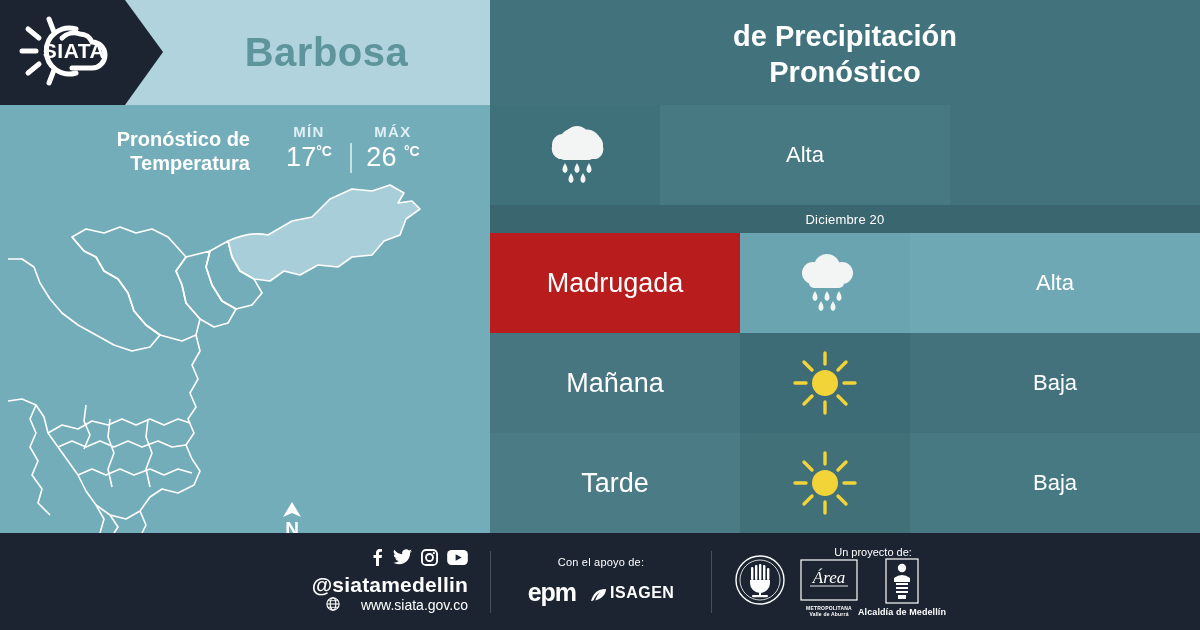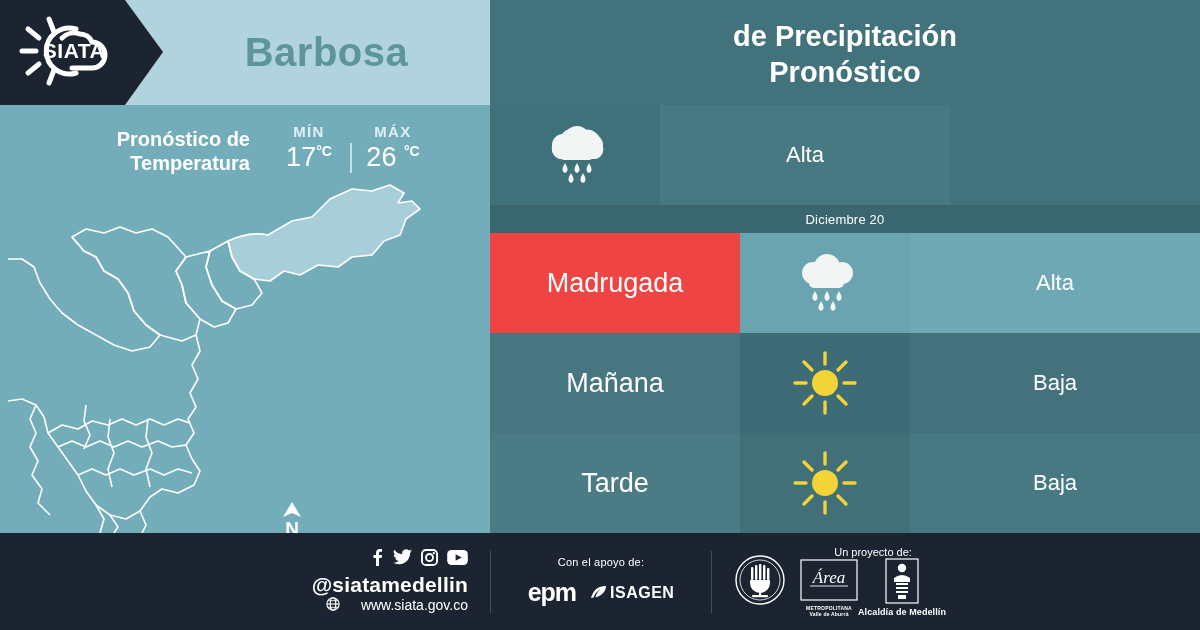--- a/index.html
+++ b/index.html
@@ -72,21 +72,21 @@
   }
   .f-period { width:250px; color:#ffffff; font-size:27px; font-weight:400; }
   .f-icon   { width:170px; }
   .f-prob   { width:290px; color:#ffffff; font-size:22px; font-weight:400; }
 
   
   .tint-a .f-period { background:#4b7c86; }
   .tint-a .f-icon   { background:#3f717b; }
   .tint-a .f-prob   { background:#477983; }
 
-  .tint-b .f-period { background:#ef4444; }
+  .tint-b .f-period { background:#b91c1c; }
   .tint-b .f-icon   { background:#6aa4b1; }
   .tint-b .f-prob   { background:#6fa8b5; }
 
   .tint-c .f-period { background:#487680; }
   .tint-c .f-icon   { background:#3e6c76; }
   .tint-c .f-prob   { background:#44727c; }
 
   .tint-d .f-period { background:#4b7c86; }
   .tint-d .f-icon   { background:#417078; }
   .tint-d .f-prob   { background:#477983; }
@@ -98,21 +98,21 @@
   }
   .f-social { width:490px; display:flex; flex-direction:column; align-items:flex-end; padding-right:22px; color:#fff; }
   .social-icons { display:flex; gap:9px; align-items:center; margin-bottom:3px; }
   .handle { font-size:21px; font-weight:bold; letter-spacing:0.2px; line-height:1.12; }
   .website { display:flex; align-items:center; gap:21px; font-size:14px; line-height:1.2; }
   .vdiv { width:1px; height:62px; background:#46505c; }
   .f-support { width:220px; display:flex; flex-direction:column; align-items:center; color:#fff; }
   .support-label { font-size:11px; margin-bottom:10px; letter-spacing:0.2px; }
   .support-logos { display:flex; align-items:center; gap:14px; }
   .epm-mark { font-size:25px; font-weight:bold; letter-spacing:-1px; }
-  .isagen-mark { display:flex; align-items:flex-start; gap:3px; font-size:16px; font-weight:bold; letter-spacing:0.5px; }
+  .isagen-mark { display:flex; align-items:flex-end; gap:3px; font-size:16px; font-weight:bold; letter-spacing:0.5px; }
   .f-project { flex:1; display:flex; align-items:center; justify-content:flex-start; gap:14px; padding-left:22px; color:#fff; }
   .project-col { display:flex; flex-direction:column; align-items:center; }
   .project-label { font-size:11px; margin-bottom:0; }
   .project-logos { display:flex; align-items:flex-end; gap:0; }
   .amva-logo { width:58px; }
   .amva-cap { font-size:5px; font-weight:bold; text-align:center; line-height:1.25; letter-spacing:0.2px; }
   .alcaldia { display:flex; flex-direction:column; align-items:center; }
   .alcaldia-cap { font-size:9px; font-weight:bold; margin-top:3px; letter-spacing:0.1px; }
 </style>
 </head>

